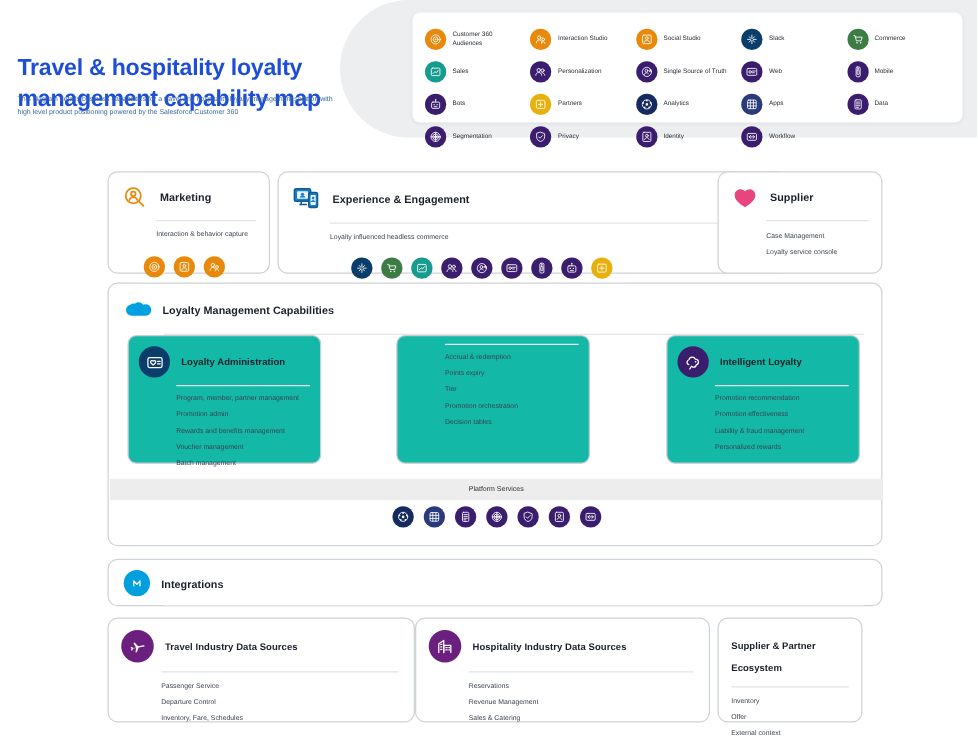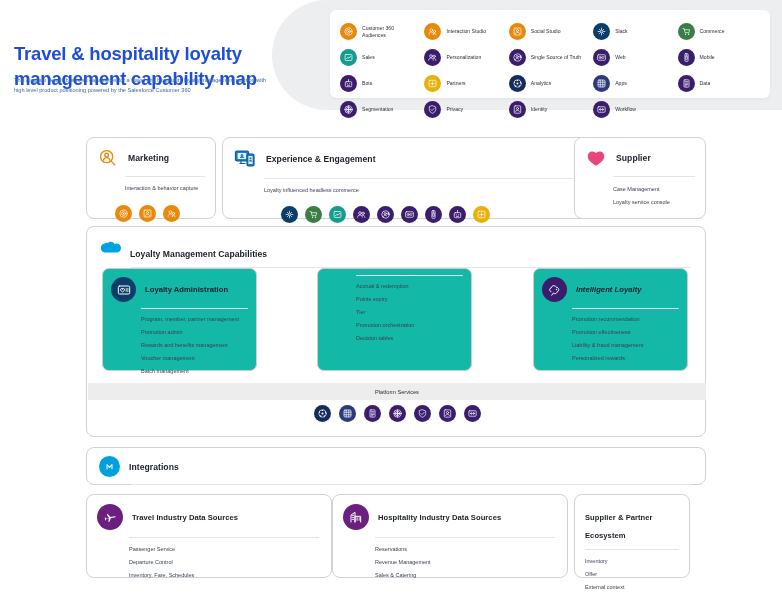--- a/index.html
+++ b/index.html
@@ -438,21 +438,21 @@
       <span class="card-title">Supplier</span>
     </div>
     <div class="rule" style="margin:7px 10px 0 38px;"></div>
     <div style="padding:10px 10px 0 38px;">
       <div class="bullet">Case Management</div>
       <div class="bullet">Loyalty service console</div>
     </div>
   </div>
 
   <div class="card" style="left:86px; top:226px; width:620px; height:211px;">
-    <div class="card-head" style="padding:10px 14px 0 12px;align-items:flex-end;">
+    <div class="card-head" style="padding:10px 14px 0 12px;">
       <span class="chip" id="lm-head-icon" style="width: 22px; height: 22px; background: transparent;">
           <svg width="22" height="22" viewBox="0 0 24 24">
             <path d="M9.6 6.6c.8-.9 2-1.4 3.3-1.4 1.7 0 3.2.9 4 2.3.7-.3 1.4-.5 2.2-.5 2.7 0 4.9 2.2 4.9 5s-2.2 5-4.9 5H7.1C4.3 17 2 14.8 2 12.1c0-2.5 1.8-4.5 4.2-4.9.3-.3.7-.5 1.1-.6.8-.3 1.7-.3 2.3 0z" fill="#00a1e0" stroke="none"></path>
           </svg>
         </span>
       <span class="card-title">Loyalty Management Capabilities</span>
     </div>
     <div class="rule" style="margin:8px 14px 0 44px;"></div>
 
     <div class="subcard" style="left:15px; top:41px; width:155px; height:103px;">
@@ -481,21 +481,21 @@
       <div id="lp-bullets" style="padding:8px 6px 0 38px;">
           <div class="bullet">Accrual &amp; redemption</div>
           <div class="bullet">Points expiry</div>
           <div class="bullet">Tier</div>
           <div class="bullet">Promotion orchestration</div>
           <div class="bullet">Decision tables</div>
         </div>
     </div>
 
     <div class="subcard" style="left:446px; top:41px; width:155px; height:103px;">
-      <div class="card-head" style="padding:8px 8px 0 8px;font-style:italic;">
+      <div class="card-head" style="padding:8px 8px 0 8px;">
         <span class="chip" id="il-icon" style="width: 25px; height: 25px; background: rgb(59, 29, 110);">
             <svg width="16" height="16" viewBox="0 0 24 24">
               <path d="M6 14.5c-1.4-.4-2.2-1.7-2-3.2.2-1.5 1.3-2.4 2.4-2.6.2-1.8 1.8-3.2 3.8-3.2 1.6 0 3 .9 3.6 2.3 2 0 3.6 1.4 3.8 3.3.2 1.8-.9 3.3-2.6 3.7-.2 1.6-1.6 2.8-3.3 2.8-1 0-1.9-.4-2.5-1.1" fill="none" stroke="#fff" stroke-width="1.5" stroke-linecap="round" stroke-linejoin="round"></path>
               <circle cx="14.2" cy="11.2" r="1" fill="#fff"></circle>
               <path d="M8.6 17.6l-1.4 2.2" fill="none" stroke="#fff" stroke-width="1.5" stroke-linecap="round" stroke-linejoin="round"></path>
             </svg>
           </span>
         <span class="card-title sm">Intelligent Loyalty</span>
       </div>
       <div class="rule" style="margin:6px 8px 0 38px;"></div>

